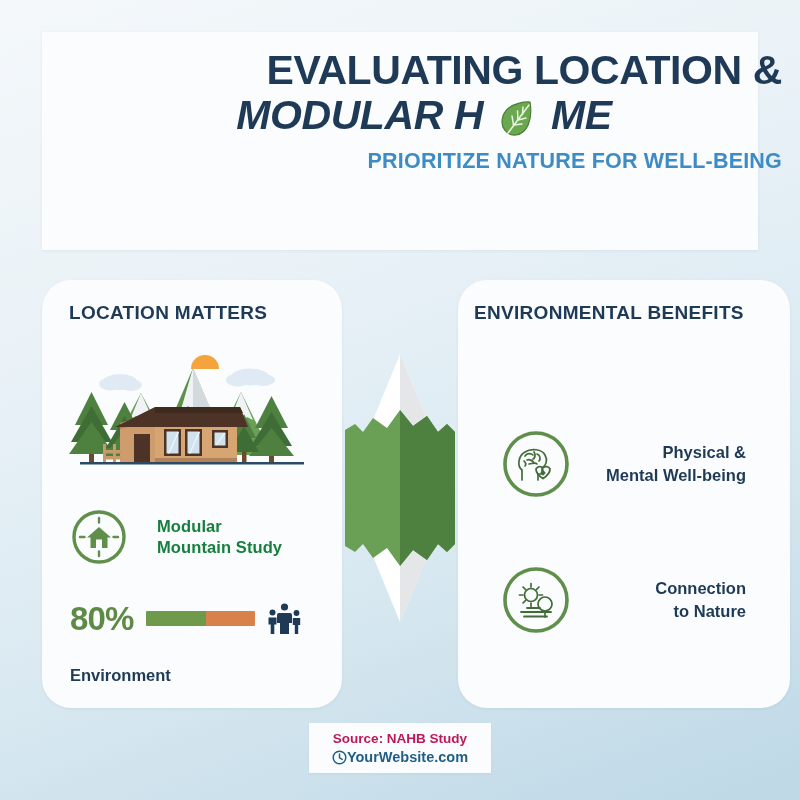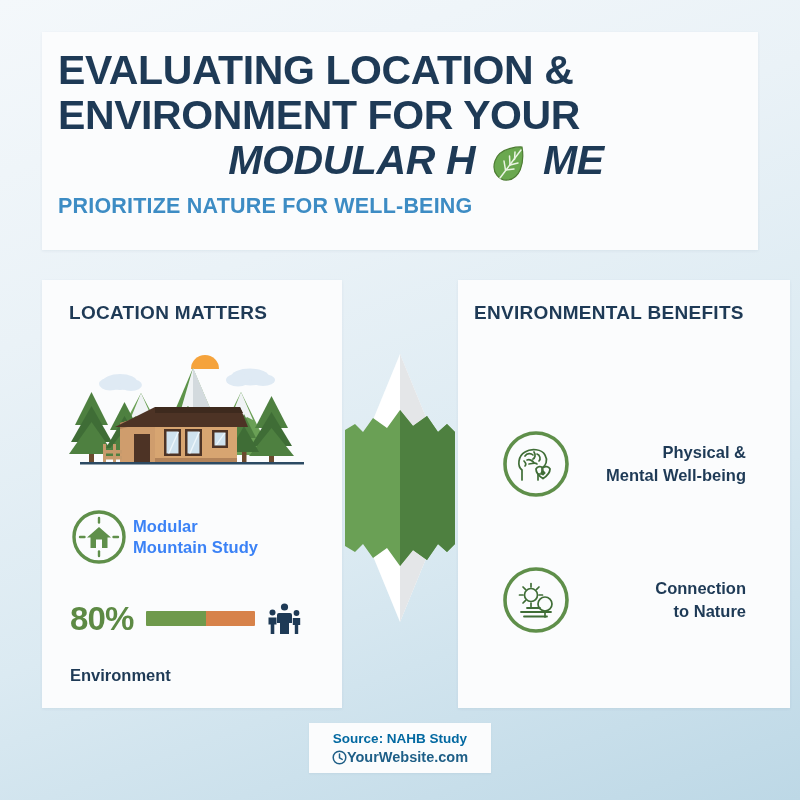--- a/index.html
+++ b/index.html
@@ -27,24 +27,24 @@
     position: absolute;
     left: 42px;
     top: 32px;
     width: 716px;
     height: 218px;
     background: #fbfcfd;
     box-shadow: 0 1px 3px rgba(40,70,95,0.07);
   }
   .title-block {
     position: absolute;
-    left: 4px;
+    left: 12px;
     top: 16px;
     width: 100%;
-    text-align: left;
+    text-align: right;
     padding-left: 12px;
   }
   .title-line {
     font-size: 41px;
     font-weight: bold;
     letter-spacing: -0.4px;
     color: #1e3a56;
     line-height: 45px;
     white-space: nowrap;
     text-transform: uppercase;
@@ -71,20 +71,21 @@
     letter-spacing: 0.2px;
     color: #3d8cc4;
     text-transform: uppercase;
   }
 
   
   .panel {
     position: absolute;
     background: #fbfcfd;
     box-shadow: 0 1px 3px rgba(40,70,95,0.07);
+    border-radius: 29px;
   }
   .panel-left  { left: 42px;  top: 280px; width: 300px; height: 428px; }
   .panel-right { left: 458px; top: 280px; width: 332px; height: 428px; }
 
   .panel-heading {
     position: absolute;
     top: 22px;
     font-size: 19px;
     font-weight: bold;
     color: #1e3a56;
@@ -118,24 +119,24 @@
     position: absolute;
     display: flex;
     align-items: center;
   }
   .row-compass { left: 28px; top: 228px; }
   .circle-icon-sm {
     width: 58px; height: 58px;
     flex: 0 0 58px;
   }
   .row-label {
-    margin-left: 5px;
+    margin-left: 29px;
     font-size: 16.5px;
     font-weight: bold;
-    color: #3b82f6;
+    color: #15803d;
     line-height: 21px;
     letter-spacing: 0.1px;
   }
 
   
   .stat-wrap {
     position: absolute;
     left: 28px;
     top: 322px;
     width: 252px;
@@ -209,21 +210,21 @@
     background: #fbfcfd;
     display: flex;
     flex-direction: column;
     align-items: center;
     justify-content: center;
     box-shadow: 0 1px 2px rgba(40,70,95,0.06);
   }
   .footer-source {
     font-size: 13.5px;
     font-weight: bold;
-    color: #0369a1;
+    color: #be185d;
     line-height: 17px;
   }
   .footer-site-row {
     display: flex;
     align-items: center;
     margin-top: 1px;
   }
   .globe-icon { width: 15px; height: 15px; flex: 0 0 15px; }
   .footer-site {
     font-size: 14.5px;
@@ -233,21 +234,20 @@
   }
 </style>
 </head>
 <body>
 
 <div id="poster">
 
   <div class="header-card">
     <div class="title-block">
       <div class="title-line">EVALUATING LOCATION &amp;</div>
-      <div class="title-line">ENVIRONMENT FOR YOUR</div>
       <div class="title-line l3">
         <span>MODULAR H</span>
         <span class="leaf-glyph">
           <svg viewBox="0 0 34 40" width="34" height="40" aria-hidden="true">
             <path d="M30 4 C30 4 8 3 3 18 C-1 30 8 38 16 37 C27 35.5 33 22 30 4 Z" fill="#6aa84f"></path>
             <path d="M30 4 C30 4 8 3 3 18 C-1 30 8 38 16 37 C27 35.5 33 22 30 4 Z" fill="none" stroke="#4d7c33" stroke-width="1.2"></path>
             <g stroke="#eaf4e3" stroke-width="1.5" stroke-linecap="round" fill="none">
               <path d="M8 35 L29 7"></path>
               <path d="M13.5 27 L12 18"></path>
               <path d="M18 22 L17.5 13"></path>

